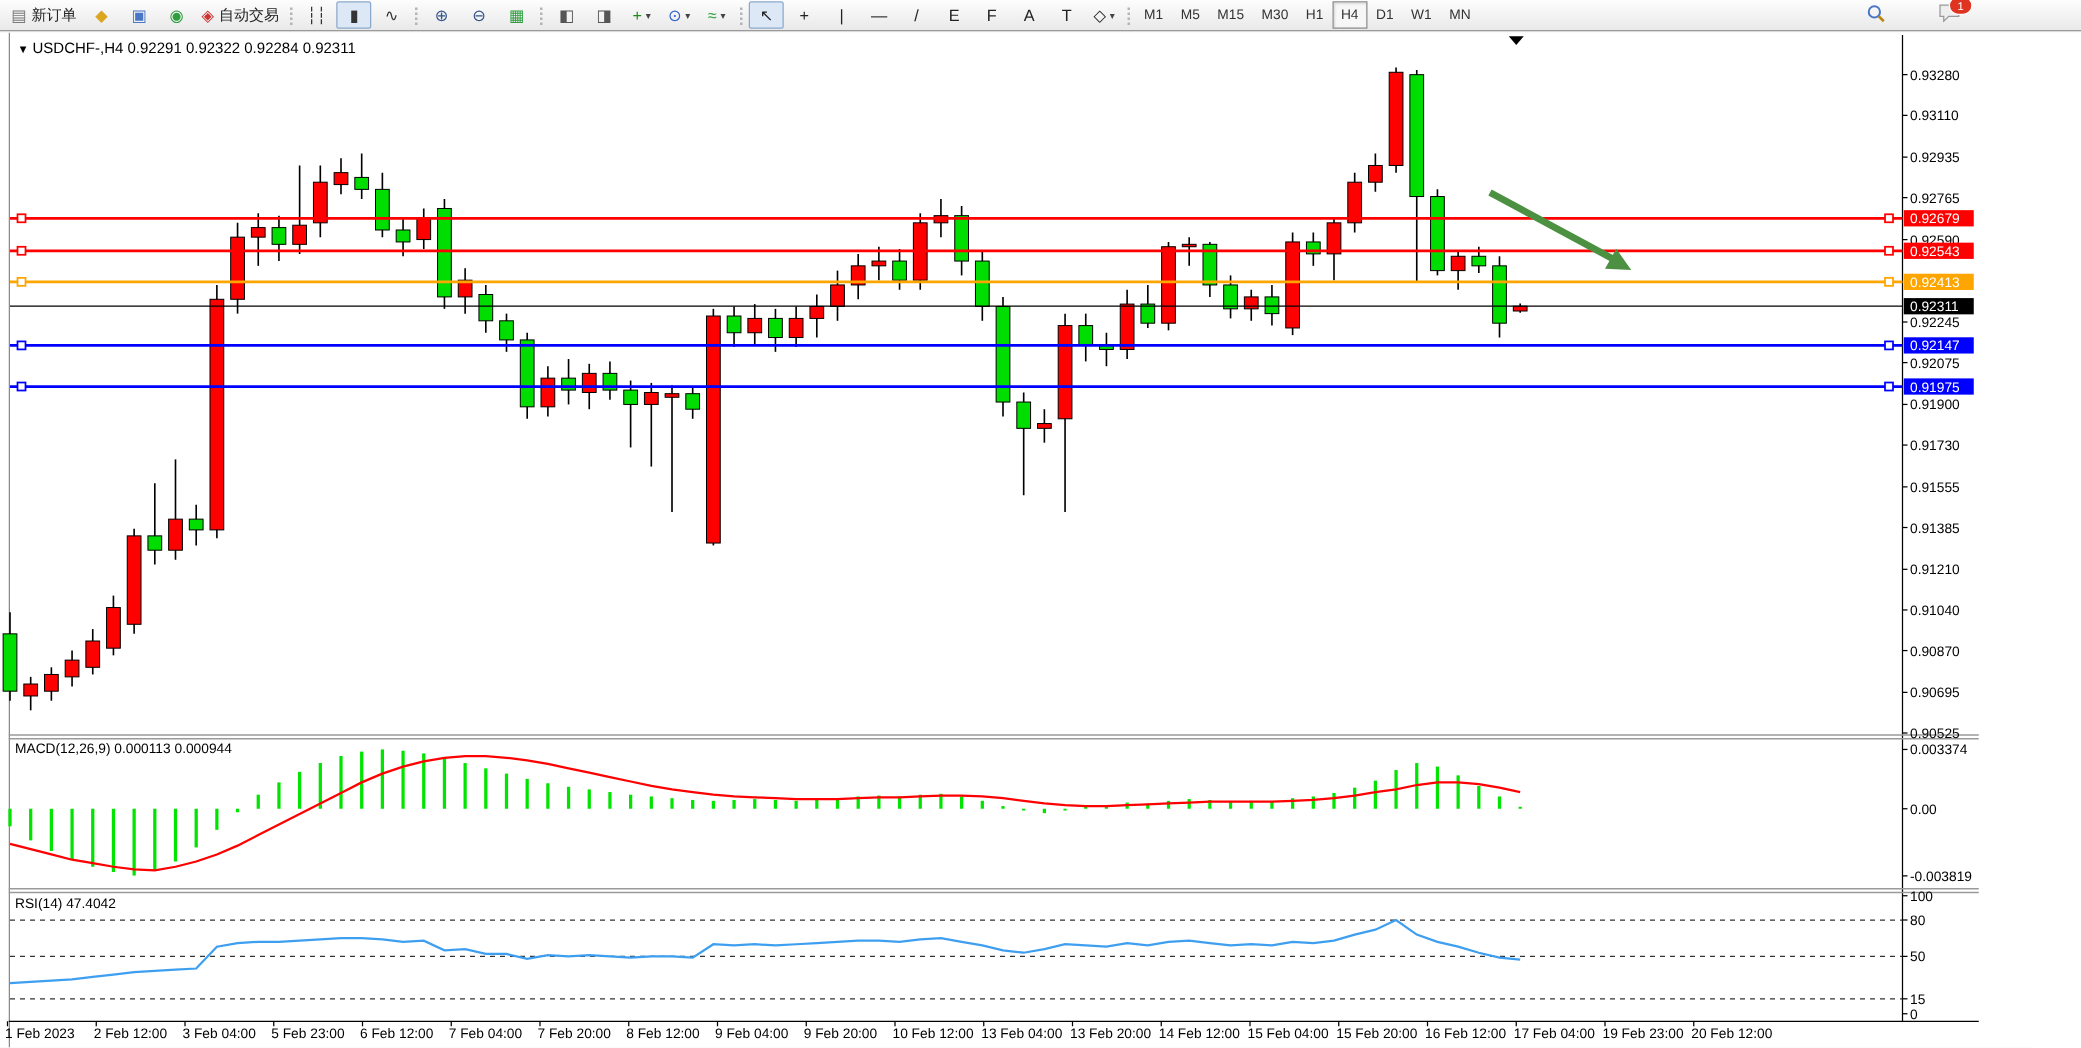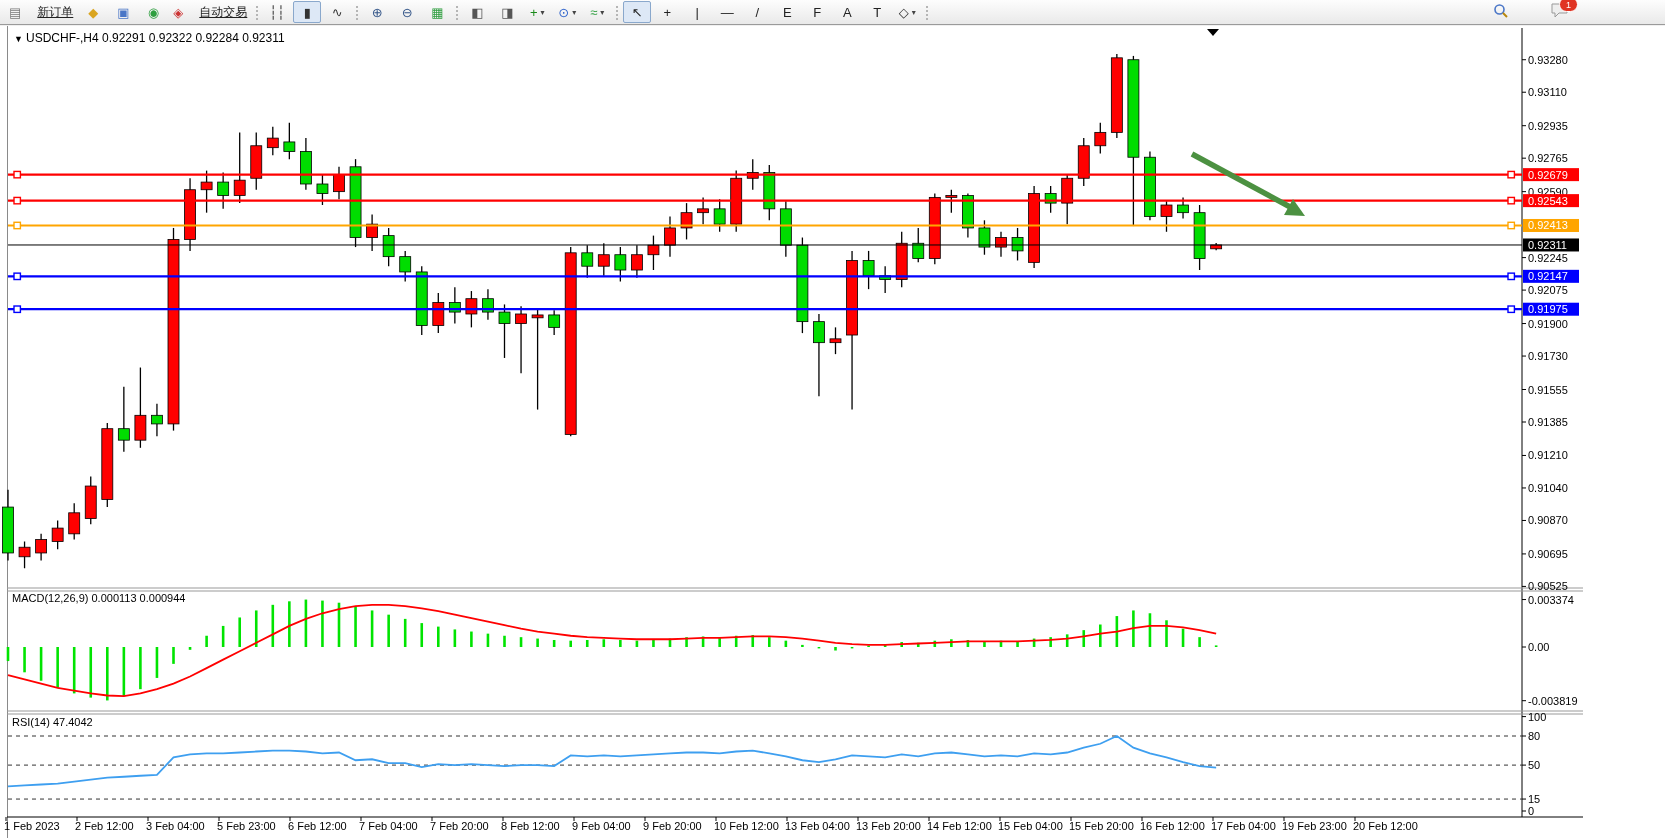--- a/index.html
+++ b/index.html
@@ -5,21 +5,21 @@
   html,body{margin:0;padding:0;width:1665px;height:838px;overflow:hidden;
     background:#f0f0f0;font-family:"Liberation Sans","DejaVu Sans",sans-serif;}
   #toolbar{position:absolute;top:0;left:0;width:1665px;height:25px;
     background:linear-gradient(#fdfdfd,#e9e9e9);border-bottom:1px solid #9a9a9a;
     display:flex;align-items:center;padding-left:4px;box-sizing:border-box;font-size:12px;color:#222;}
   .tbtn{height:20px;min-width:20px;display:inline-flex;align-items:center;justify-content:center;
     padding:0 3px;margin:0 1px;border:1px solid transparent;border-radius:2px;cursor:default;
     white-space:nowrap;}
   .tbtn.active{border:1px solid #8aa8cc;background:#dde8f6;}
   .tbtn .glyph{font-size:13px;line-height:1;}
-  .tbtn .lbl{margin-left:16px;text-decoration:underline;}
+  .tbtn .lbl{margin-left:4px;}
   .tbtn .dd{font-size:8px;margin-left:3px;color:#444;}
   .tsep{width:5px;height:18px;margin:0 4px;border-left:2px dotted #b5b5b5;}
   .tf-btn{height:20px;padding:0 6px;margin:0;display:inline-flex;align-items:center;
     font-size:11px;color:#333;border:1px solid transparent;}
   .tf-btn.active{border:1px solid #8b8b8b;background:#f7f7f7;box-shadow:inset 1px 1px 2px #00000022;}
   #tb-right{margin-left:auto;display:flex;align-items:center;padding-right:96px;gap:42px;}
   #chat-wrap{position:relative;}
   #notif-badge{position:absolute;top:-6px;right:-9px;background:#e03423;color:#fff;
     border-radius:8px;min-width:13px;height:13px;font-size:9px;display:flex;
     align-items:center;justify-content:center;padding:0 2px;border:1px solid #fff;}
@@ -81,20 +81,21 @@
       </span><span class="tbtn">
         <span class="glyph" style="color: rgb(34, 34, 34);">F</span>
       </span><span class="tbtn">
         <span class="glyph" style="color: rgb(34, 34, 34);">A</span>
       </span><span class="tbtn">
         <span class="glyph" style="color: rgb(34, 34, 34);">T</span>
       </span><span class="tbtn">
         <span class="glyph" style="color: rgb(34, 34, 34);">◇</span>
         <span class="dd">▾</span>
       </span><span class="tsep"></span></span>
+  <span id="tb-timeframes"><span class="tf-btn">M1</span><span class="tf-btn">M5</span><span class="tf-btn">M15</span><span class="tf-btn">M30</span><span class="tf-btn">H1</span><span class="tf-btn active">H4</span><span class="tf-btn">D1</span><span class="tf-btn">W1</span><span class="tf-btn">MN</span></span>
   <span id="tb-right">
     <span>
       <svg width="16" height="16">
           <circle cx="6.5" cy="6.5" r="4.5" fill="none" stroke="#4a76c7" stroke-width="1.6"></circle>
           <line x1="10" y1="10" x2="14" y2="14" stroke="#b8860b" stroke-width="2"></line>
         </svg>
     </span>
     <span id="chat-wrap">
       <svg width="18" height="15">
           <path d="M1,1 h15 v9 h-8 l-4,4 v-4 h-3 z" fill="#eee" stroke="#999" stroke-width="1"></path>

